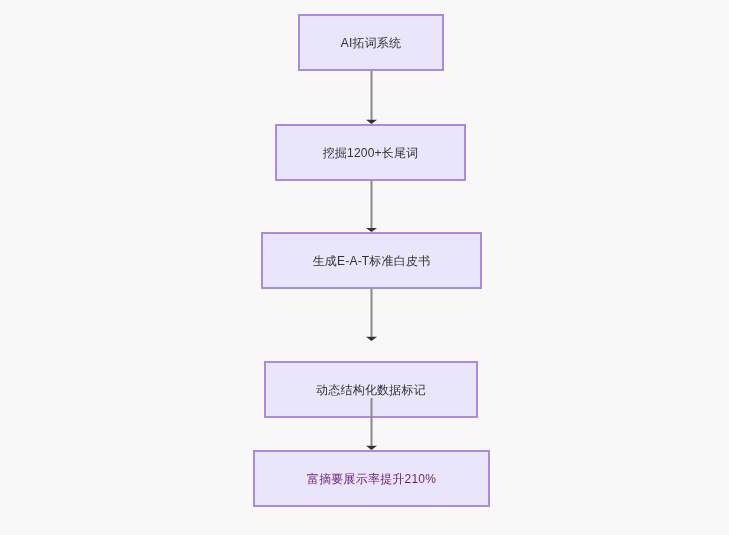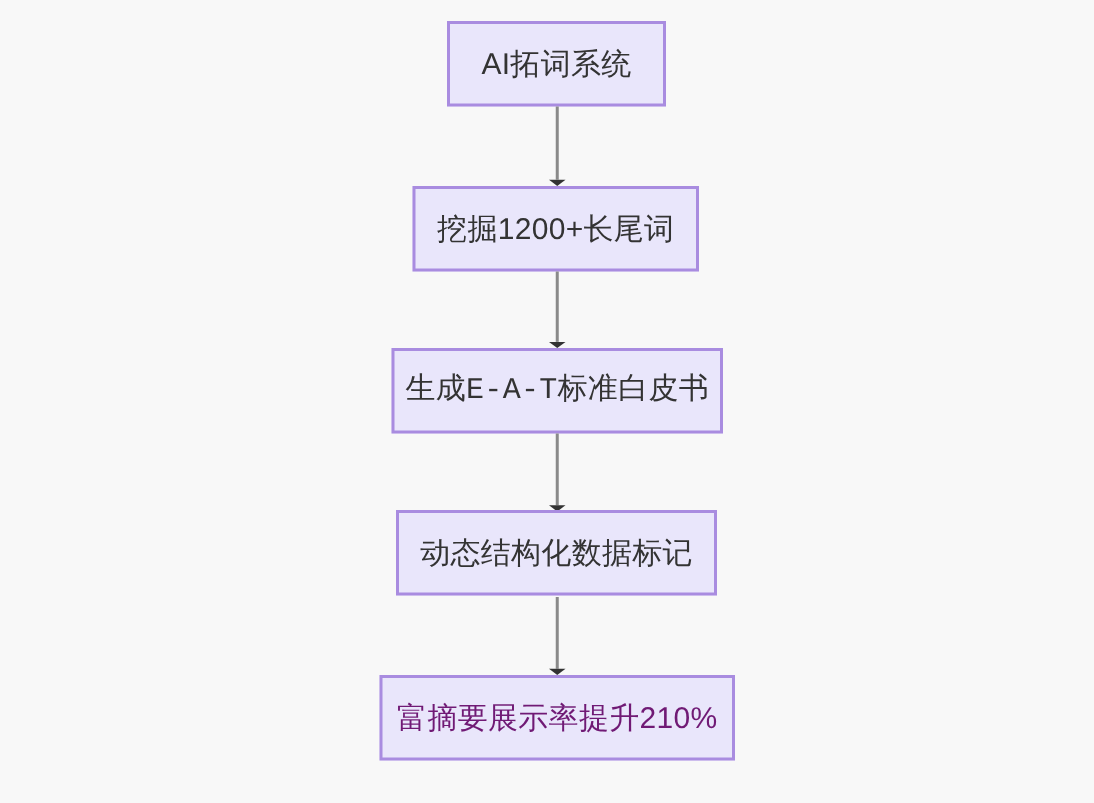--- a/index.html
+++ b/index.html
@@ -23,21 +23,21 @@
     box-sizing: border-box;
     height: 57px;
     background: #e9e6fb;
     border: 2px solid #a98ce0;
     border-radius: 0;
     display: flex;
     align-items: center;
     justify-content: center;
   }
   .node-label {
-    font-size: 20px;
+    font-size: 12px;
     line-height: 1;
     color: #333333;
     white-space: nowrap;
     letter-spacing: 0.2px;
   }
   .edge {
     position: absolute;
     width: 11px;
   }
   .edge svg {
@@ -66,31 +66,31 @@
   </div>
 
   <div class="edge" style="left: 366px; top: 181px; height: 51px;">
     <svg width="11" height="51" viewBox="0 0 11 100" preserveAspectRatio="none">
       <line class="edge-line" x1="5.5" y1="0" x2="5.5" y2="92" stroke="#8a8a8a" stroke-width="2"></line>
       <polygon class="edge-head" points="0,92 11,92 5.5,100" fill="#333333"></polygon>
     </svg>
   </div>
 
   <div class="node" style="left: 261px; top: 232px; width: 221px; height: 57px; background: rgb(233, 230, 251); border-color: rgb(169, 140, 224);">
-    <span class="node-label" style="color: rgb(51, 51, 51); font-family: Liberation Mono, monospace;">生成E-A-T标准白皮书</span>
+    <span class="node-label" style="color: rgb(51, 51, 51);">生成E-A-T标准白皮书</span>
   </div>
 
   <div class="edge" style="left: 366px; top: 289px; height: 52px;">
     <svg width="11" height="52" viewBox="0 0 11 100" preserveAspectRatio="none">
       <line class="edge-line" x1="5.5" y1="0" x2="5.5" y2="92" stroke="#8a8a8a" stroke-width="2"></line>
       <polygon class="edge-head" points="0,92 11,92 5.5,100" fill="#333333"></polygon>
     </svg>
   </div>
 
-  <div class="node" style="left: 264px; top: 340px; width: 214px; height: 57px; background: rgb(233, 230, 251); border-color: rgb(169, 140, 224);">
+  <div class="node" style="left: 264px; top: 361px; width: 214px; height: 57px; background: rgb(233, 230, 251); border-color: rgb(169, 140, 224);">
     <span class="node-label" style="color: rgb(51, 51, 51);">动态结构化数据标记</span>
   </div>
 
   <div class="edge" style="left: 366px; top: 398px; height: 52px;">
     <svg width="11" height="52" viewBox="0 0 11 100" preserveAspectRatio="none">
       <line class="edge-line" x1="5.5" y1="0" x2="5.5" y2="92" stroke="#8a8a8a" stroke-width="2"></line>
       <polygon class="edge-head" points="0,92 11,92 5.5,100" fill="#333333"></polygon>
     </svg>
   </div>
 

